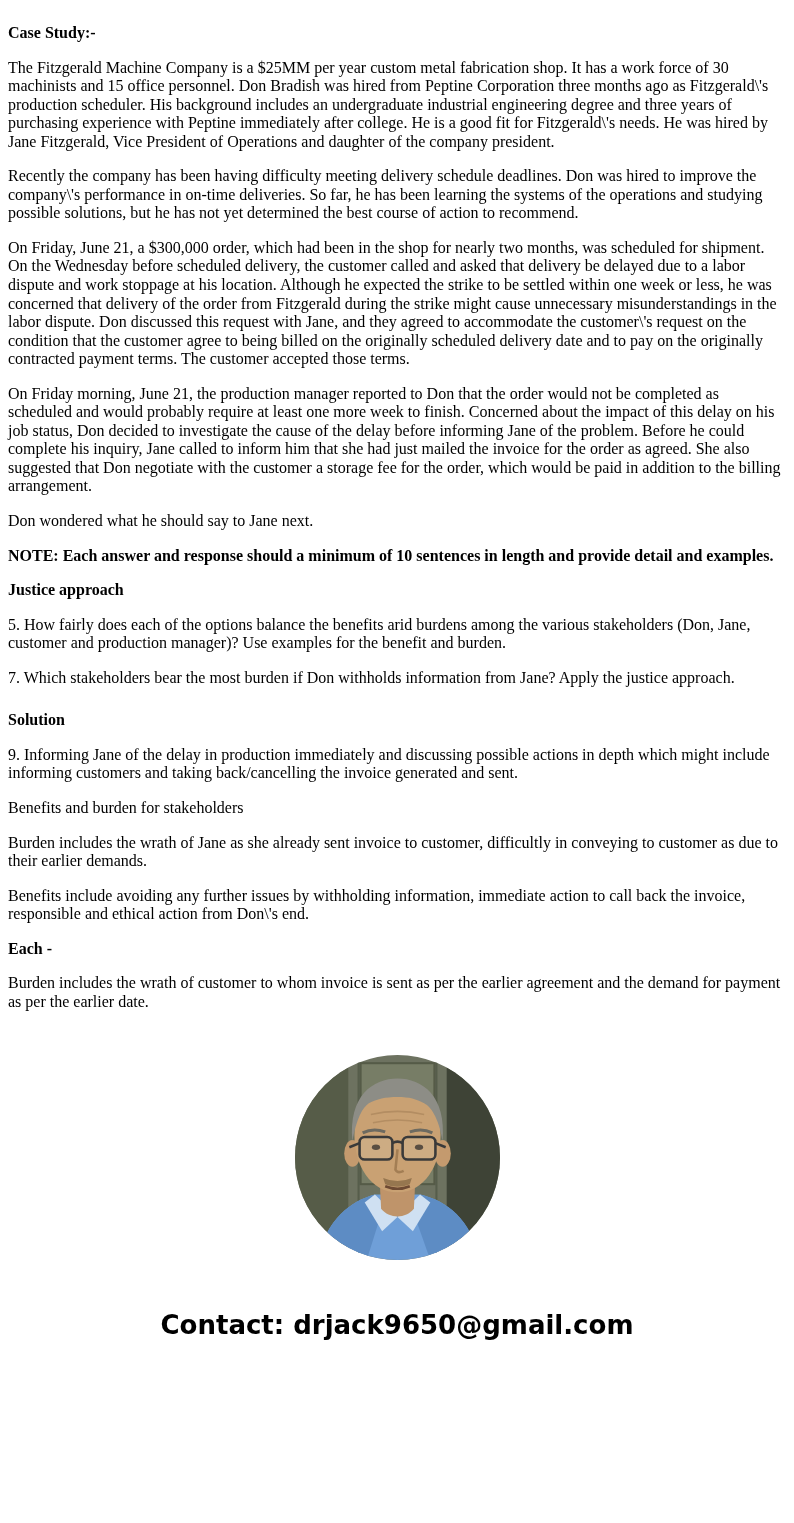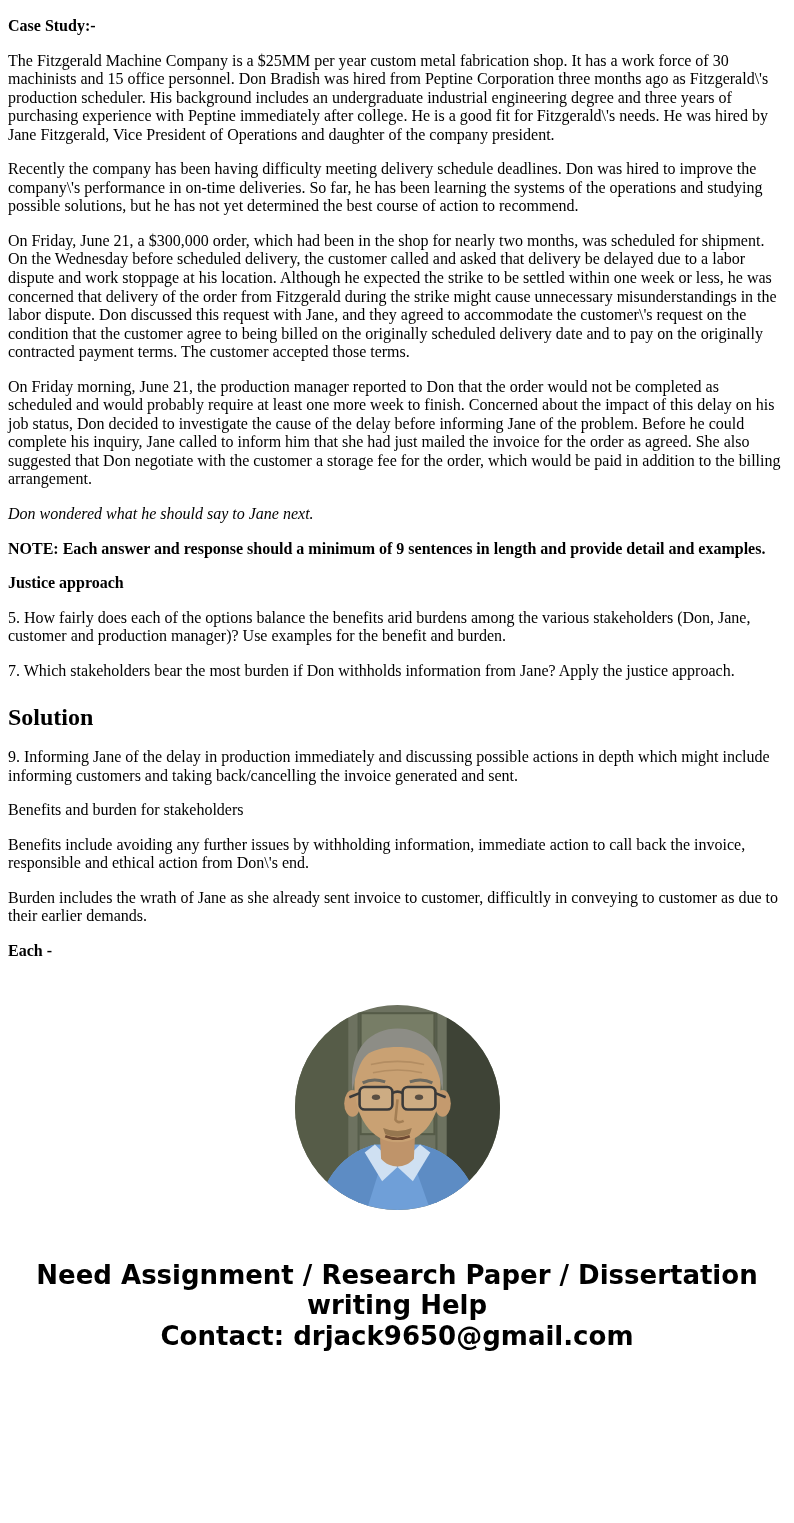--- a/index.html
+++ b/index.html
@@ -13,25 +13,25 @@
     width: 794px;
     min-height: 1523px;
     margin: 0 auto;
     padding: 8px;
     background: #ffffff;
     font-family: "Liberation Serif", "DejaVu Serif", serif;
     font-size: 16px;
     line-height: 1.16;
   }
   .page p { margin: 16px 0; }
-  .page p:first-child { margin-top: 9px; }
+  .page p:first-child { margin-top: 16px; }
   .bold { font-weight: bold; }
-  .italic { font-style: italic; }
+  .italic { }
   h2.solution {
-    font-size: 24px;
+    font-size: 16px;
     font-weight: bold;
     margin: 24px 0 16px 0;
     font-family: "Liberation Serif", "DejaVu Serif", serif;
   }
   .photo-wrap {
     display: flex;
     justify-content: center;
     margin-top: 44px;
   }
   .photo {
@@ -63,32 +63,33 @@
 <body>
 
 <div class="page">
 
   <p class="bold">Case Study:-</p>
   <p>The Fitzgerald Machine Company is a $25MM per year custom metal fabrication shop. It has a work force of 30 machinists and 15 office personnel. Don Bradish was hired from Peptine Corporation three months ago as Fitzgerald\'s production scheduler. His background includes an undergraduate industrial engineering degree and three years of purchasing experience with Peptine immediately after college. He is a good fit for Fitzgerald\'s needs. He was hired by Jane Fitzgerald, Vice President of Operations and daughter of the company president.</p>
   <p>Recently the company has been having difficulty meeting delivery schedule deadlines. Don was hired to improve the company\'s performance in on-time deliveries. So far, he has been learning the systems of the operations and studying possible solutions, but he has not yet determined the best course of action to recommend.</p>
   <p>On Friday, June 21, a $300,000 order, which had been in the shop for nearly two months, was scheduled for shipment. On the Wednesday before scheduled delivery, the customer called and asked that delivery be delayed due to a labor dispute and work stoppage at his location. Although he expected the strike to be settled within one week or less, he was concerned that delivery of the order from Fitzgerald during the strike might cause unnecessary misunderstandings in the labor dispute. Don discussed this request with Jane, and they agreed to accommodate the customer\'s request on the condition that the customer agree to being billed on the originally scheduled delivery date and to pay on the originally contracted payment terms. The customer accepted those terms.</p>
   <p>On Friday morning, June 21, the production manager reported to Don that the order would not be completed as scheduled and would probably require at least one more week to finish. Concerned about the impact of this delay on his job status, Don decided to investigate the cause of the delay before informing Jane of the problem. Before he could complete his inquiry, Jane called to inform him that she had just mailed the invoice for the order as agreed. She also suggested that Don negotiate with the customer a storage fee for the order, which would be paid in addition to the billing arrangement.</p>
   <p class="italic">Don wondered what he should say to Jane next.</p>
-  <p class="bold">NOTE: Each answer and response should a minimum of 9 sentences in length and provide detail and examples.</p>
+  <p class="bold">NOTE: Each answer and response should a minimum of 10 sentences in length and provide detail and examples.</p>
   <p class="bold">Justice approach</p>
   <p>5. How fairly does each of the options balance the benefits arid burdens among the various stakeholders (Don, Jane, customer and production manager)? Use examples for the benefit and burden.</p>
   <p>7. Which stakeholders bear the most burden if Don withholds information from Jane? Apply the justice approach.</p>
 
   <h2 class="solution">Solution</h2>
 
   <p>9. Informing Jane of the delay in production immediately and discussing possible actions in depth which might include informing customers and taking back/cancelling the invoice generated and sent.</p>
   <p>Benefits and burden for stakeholders</p>
+  <p>Burden includes the wrath of Jane as she already sent invoice to customer, difficultly in conveying to customer as due to their earlier demands.</p>
   <p>Benefits include avoiding any further issues by withholding information, immediate action to call back the invoice, responsible and ethical action from Don\'s end.</p>
-  <p>Burden includes the wrath of Jane as she already sent invoice to customer, difficultly in conveying to customer as due to their earlier demands.</p>
   <p class="bold">Each -</p>
+  <p>Burden includes the wrath of customer to whom invoice is sent as per the earlier agreement and the demand for payment as per the earlier date.</p>
 
   <div class="photo-wrap">
     <div class="photo">
       <svg viewBox="0 0 200 200" width="205" height="205" xmlns="http://www.w3.org/2000/svg">
 
         <rect width="200" height="200" fill="#6d7260"></rect>
         <rect x="0" width="52" height="200" fill="#565c48"></rect>
         <rect x="148" width="52" height="200" fill="#3e4336"></rect>
         <rect x="64" y="8" width="72" height="118" fill="#777d66" stroke="#555b47" stroke-width="2"></rect>
         <line x1="62" y1="0" x2="62" y2="200" stroke="#4e5443" stroke-width="2" opacity="0.7"></line>
@@ -130,17 +131,16 @@
         <path d="M100,92 L98,112 Q100,116 106,113" stroke="#a37e54" stroke-width="2.5" fill="none"></path>
 
         <path d="M86,120 Q100,126 114,120 L112,126 Q100,131 88,126 Z" fill="#96764f"></path>
 
         <path d="M88,128 Q100,133 112,128" stroke="#6e4a33" stroke-width="2.5" fill="none"></path>
       </svg>
     </div>
   </div>
 
   <div class="footer">
-    <div class="help">Need Assignment / Research Paper / Dissertation writing Help</div>
     <div class="contact">Contact: drjack9650@gmail.com</div>
   </div>
 
 </div>
 
 </body></html>

